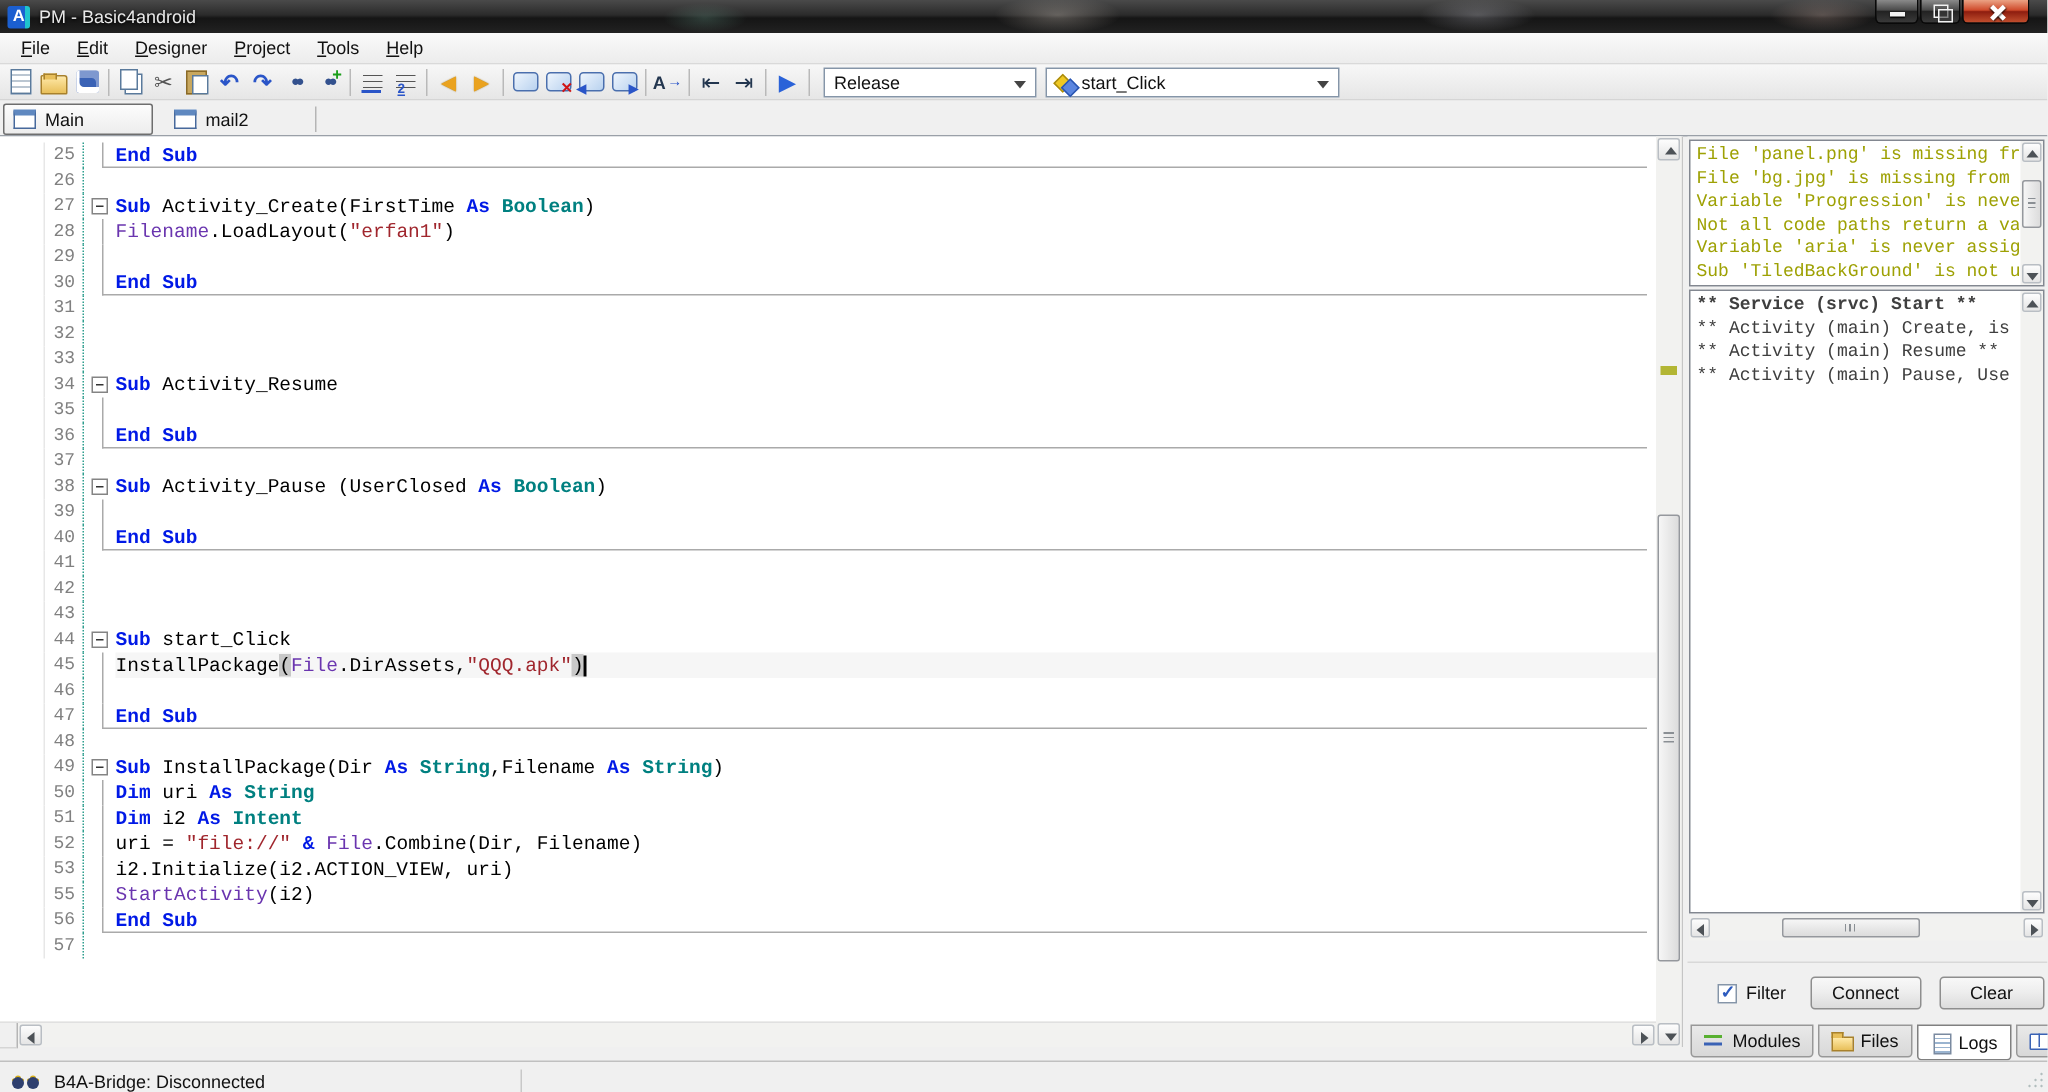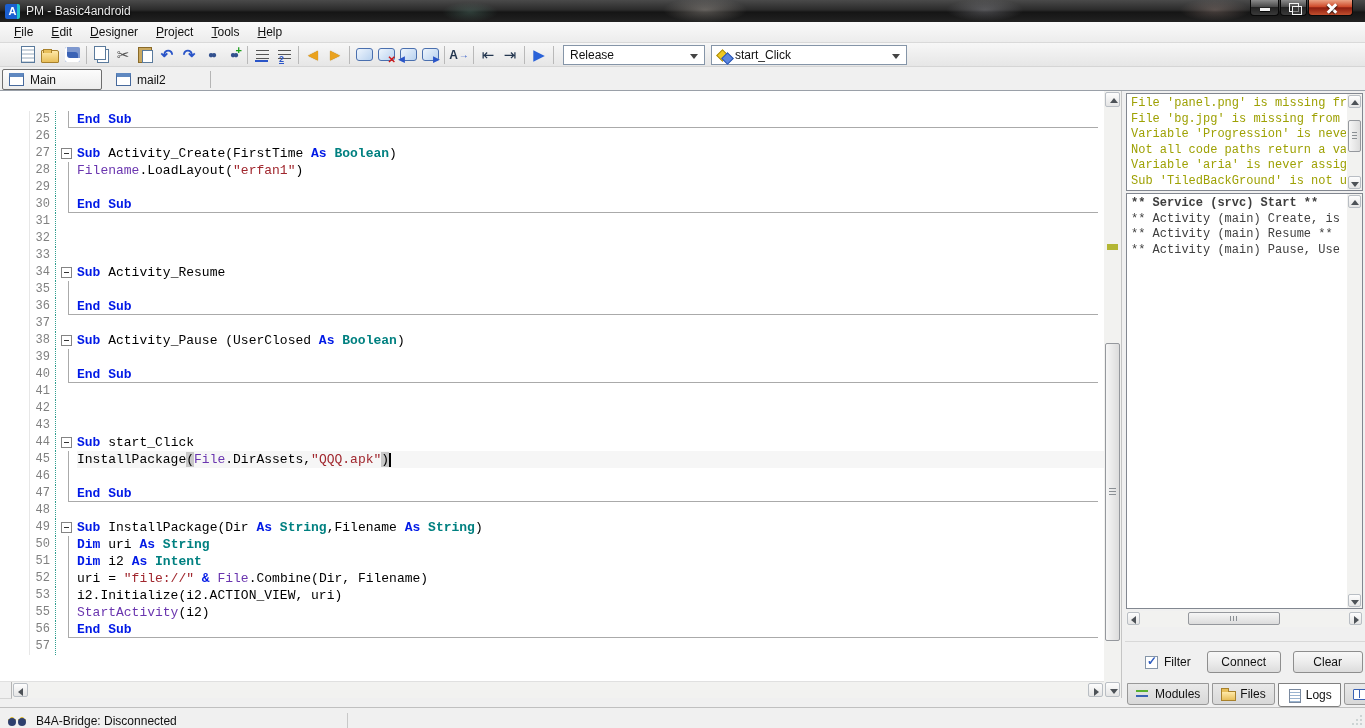--- a/index.html
+++ b/index.html
@@ -40,21 +40,21 @@
   
   .menubar { position:absolute; left:0; top:22px; width:1365px; height:21px;
     background:linear-gradient(#fafafa,#ececec); border-bottom:1px solid #d9d9d9;
     display:flex; align-items:center; font-size:12px; padding-left:5px; }
   .menu-item { padding:2px 9px; color:#111; }
   .menu-item u { text-decoration:underline; }
 
   
   .toolbar { position:absolute; left:0; top:43px; width:1365px; height:24px;
     background:linear-gradient(#f7f7f7,#e6e6e6); border-bottom:1px solid #d5d5d5;
-    display:flex; align-items:center; padding-left:17px; }
+    display:flex; align-items:center; padding-left:3px; }
   .tgroup { display:flex; align-items:center; height:24px; }
   .tsep { width:1px; height:18px; background:#b9b9b9; margin:0 3px; }
   .tbtn { width:22px; height:22px; display:flex; align-items:center; justify-content:center;
     position:relative; font-size:13px; color:#333; }
   
   .ic-new::before { content:""; width:12px; height:15px; background:
       repeating-linear-gradient(#fff, #fff 2px, #9ab 3px, #fff 4px) ;
       border:1px solid #5a7a9c; background-color:#fff; }
   .ic-open::before { content:""; width:16px; height:11px; margin-top:4px;
       background:linear-gradient(#ffe9a8,#e8bf5a); border:1px solid #a8812c; border-radius:1px 2px 1px 1px;
@@ -121,21 +121,21 @@
   .tab-divider { width:1px; height:17px; background:#b5b5b5; margin:0 0 2px 26px; }
 
   
   .main { position:absolute; left:0; top:90px; width:1365px; height:617px; background:#f0f0f0;
     border-top:1px solid #9aa0a8; }
 
   
   .editor { position:absolute; left:0; top:0; width:1122px; height:607px; background:#fff;
     border-right:1px solid #c5c5c5; }
   .ed-rows { position:absolute; left:0; top:0; right:17px; bottom:17px; overflow:hidden;
-    padding-top:20px; font-family:"Liberation Mono", monospace; font-size:13px; }
+    padding-top:4px; font-family:"Liberation Mono", monospace; font-size:13px; }
   .crow { position:relative; height:17px; display:flex; align-items:center; }
   .lmargin { width:30px; height:17px; border-right:1px solid #e7e7e7; flex:none; }
   .lnum { width:26px; height:17px; flex:none; text-align:right; padding-right:5px;
     color:#808080; font-size:12px; line-height:17px; border-right:1px dotted #2e9e8e; }
   .lfold { width:21px; height:17px; flex:none; position:relative; }
   .foldbox { position:absolute; left:5px; top:3px; width:11px; height:11px; background:#fff;
     border:1px solid #848484; }
   .foldbox::before { content:""; position:absolute; left:2px; top:4px; width:5px; height:1px;
     background:#333; }
   .lcode { flex:1; height:17px; line-height:17px; white-space:pre; color:#000; }

